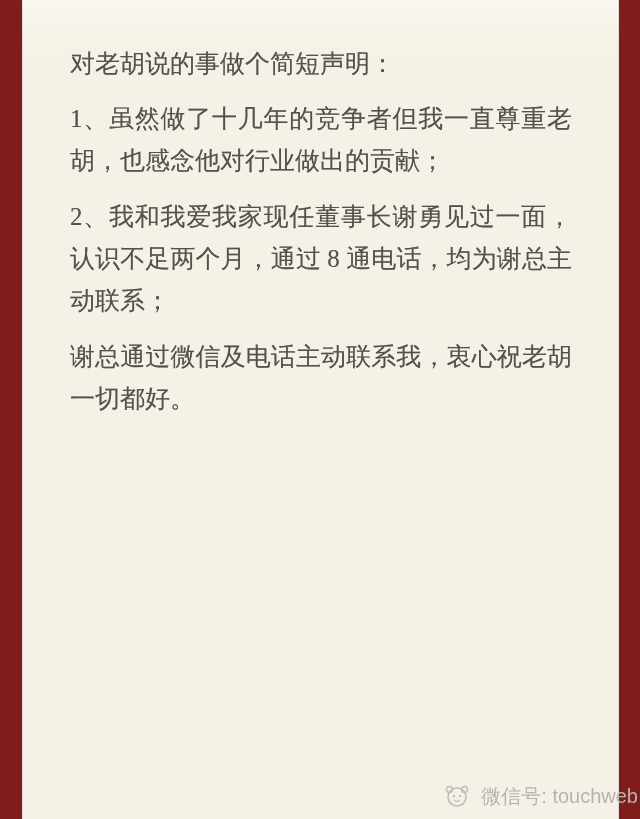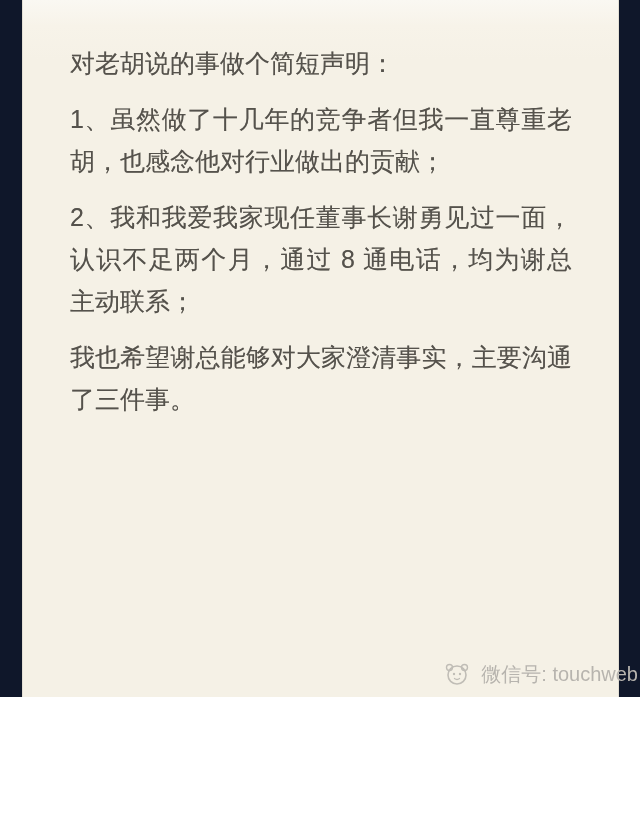--- a/index.html
+++ b/index.html
@@ -6,22 +6,22 @@
     margin: 0;
     padding: 0;
     width: 640px;
     height: 819px;
     overflow: hidden;
     font-family: "Liberation Sans", sans-serif;
   }
   .photo {
     position: relative;
     width: 640px;
-    height: 697px;
-    background: #0f172a;
+    height: 819px;
+    background: #7f1d1d;
   }
   
   .page {
     position: absolute;
     left: 22px;
     right: 21px;
     top: 0;
     bottom: 0;
     background: linear-gradient(180deg, #faf8f2 0px, #f7f3e9 26px, #f5f1e6 60px, #f5f1e6 100%);
     border-left: 1px solid #e3dfd4;
@@ -36,20 +36,21 @@
     font-size: 25px;
     line-height: 42px;
     text-shadow: 0 0 0.6px rgba(85, 82, 76, 0.45);
   }
   .content p {
     margin: 0 0 14px 0;
   }
   .content p.para {
     text-align: justify;
     text-justify: inter-ideograph;
+    font-family: Liberation Serif, serif;
   }
   .watermark {
     position: absolute;
     right: 2px;
     bottom: 10px;
     display: flex;
     align-items: center;
     gap: 10px;
     color: #b7b4ae;
     font-size: 20px;
@@ -67,21 +68,21 @@
 </head>
 <body>
 
 <div class="photo">
   <div class="page">
     <div class="content">
       <p class="title">对老胡说的事做个简短声明：</p>
       <div>
           <p class="para">1、虽然做了十几年的竞争者但我一直尊重老胡，也感念他对行业做出的贡献；</p>
           <p class="para">2、我和我爱我家现任董事长谢勇见过一面，认识不足两个月，通过 8 通电话，均为谢总主动联系；</p>
-          <p class="para">我也希望谢总能够对大家澄清事实，主要沟通了三件事。</p>
+          <p class="para">谢总通过微信及电话主动联系我，衷心祝老胡一切都好。</p>
         </div>
     </div>
   </div>
 
   <div class="watermark">
     <span class="wm-icon">
       <svg viewBox="0 0 30 27" fill="none" xmlns="http://www.w3.org/2000/svg">
         <circle cx="16" cy="15" r="9" stroke="#b7b4ae" stroke-width="1.6"></circle>
         <circle cx="8.5" cy="7.5" r="3" stroke="#b7b4ae" stroke-width="1.4"></circle>
         <circle cx="23.5" cy="7.5" r="3" stroke="#b7b4ae" stroke-width="1.4"></circle>

